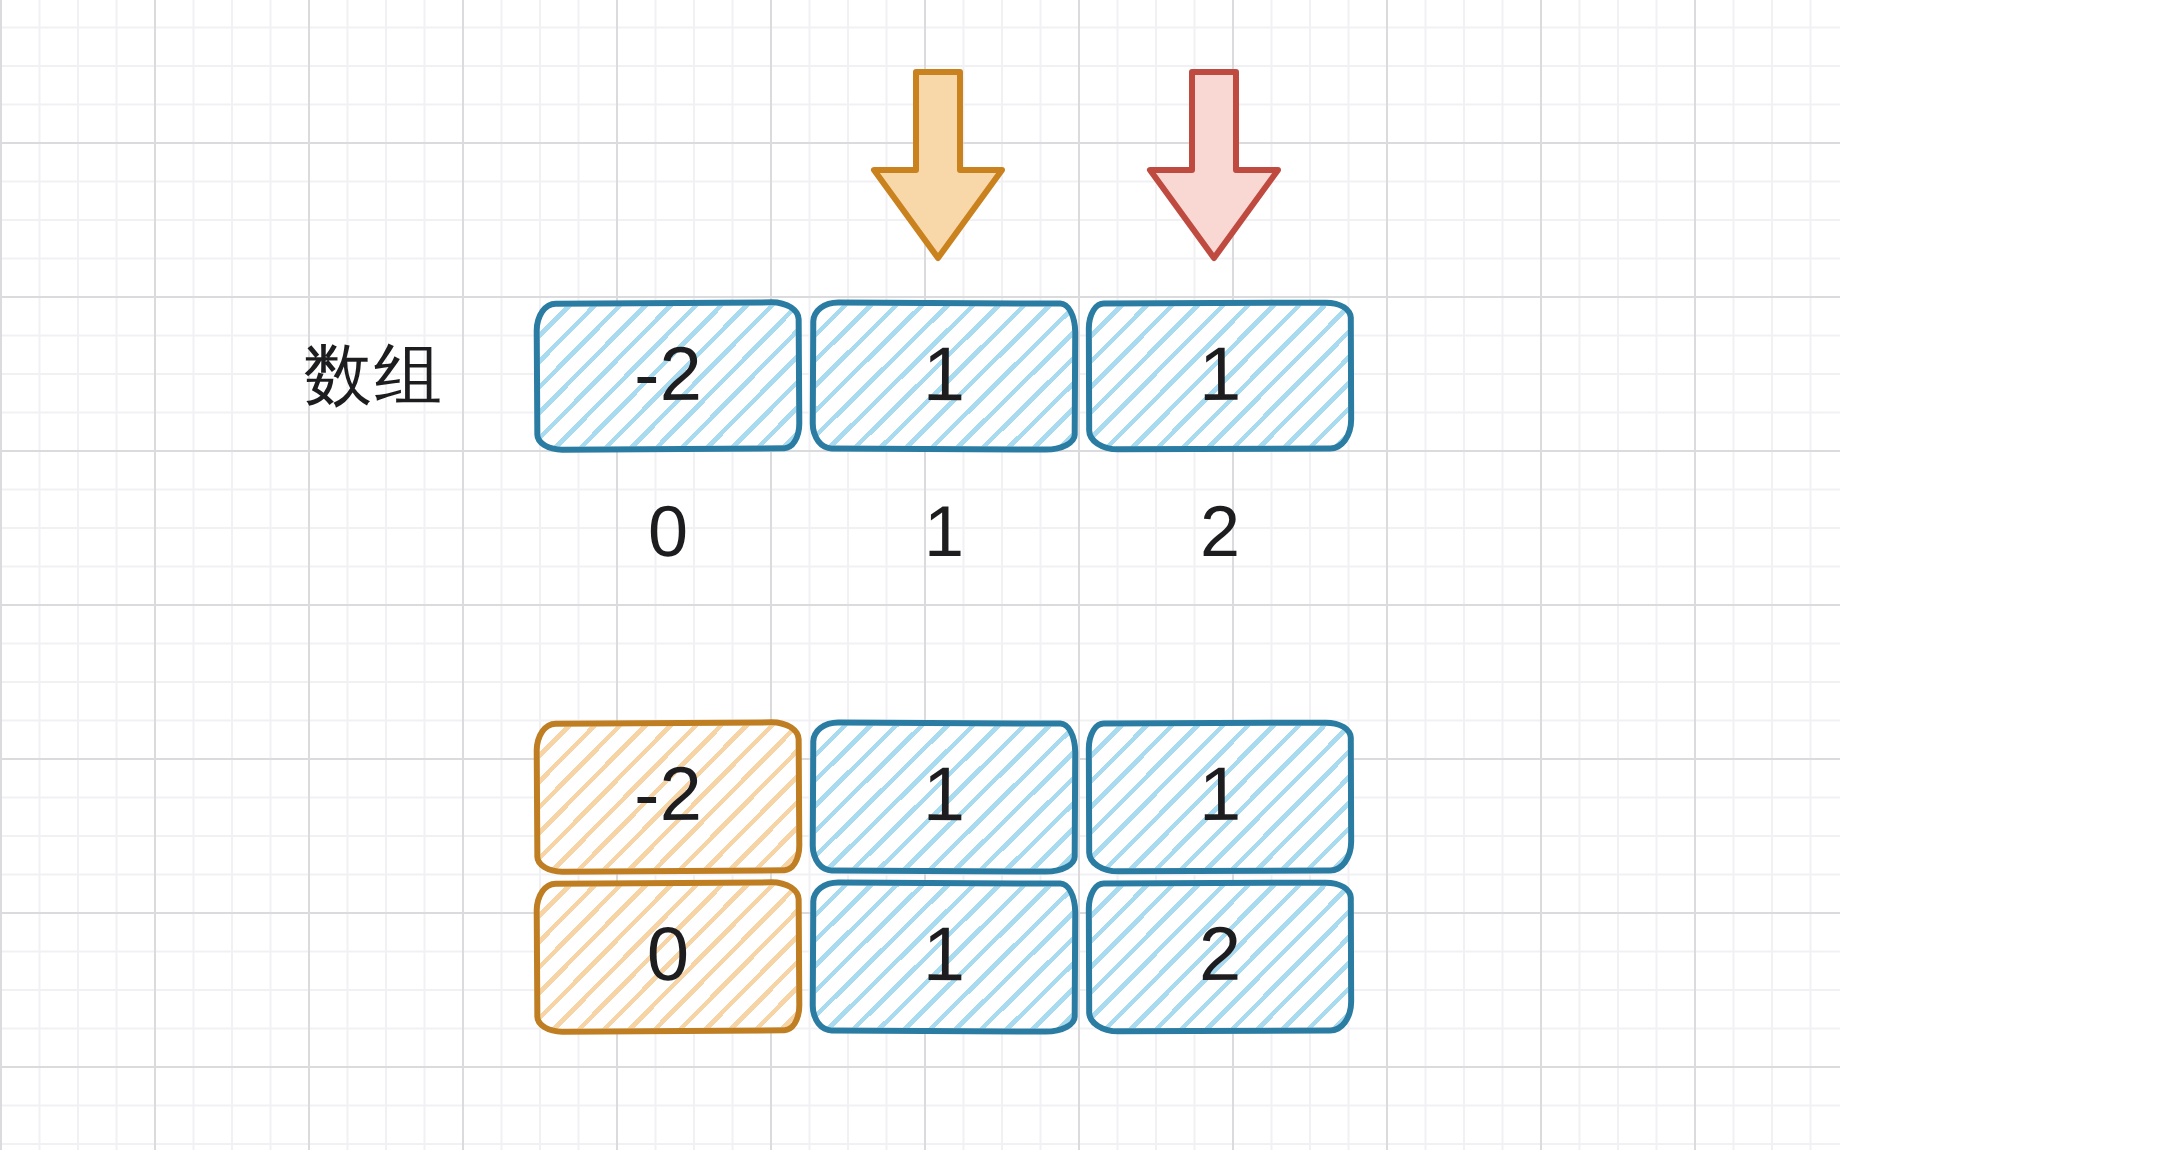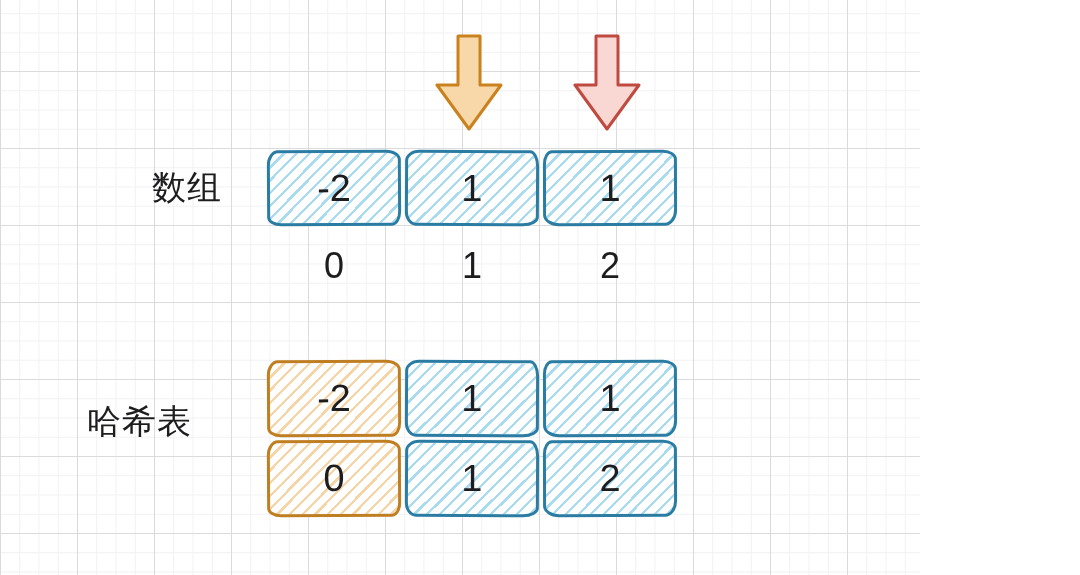--- a/index.html
+++ b/index.html
@@ -110,21 +110,20 @@
     <div class="cell">1</div>
     <div class="cell">1</div>
   </div>
 
   <div class="index-row">
     <div class="idx">0</div>
     <div class="idx">1</div>
     <div class="idx">2</div>
   </div>
 
-  <div class="section-label hash-label">哈希表</div>
 
   <div class="hash-grid">
     <div class="cell orange">-2</div>
     <div class="cell">1</div>
     <div class="cell">1</div>
     <div class="cell orange">0</div>
     <div class="cell">1</div>
     <div class="cell">2</div>
   </div>
 

